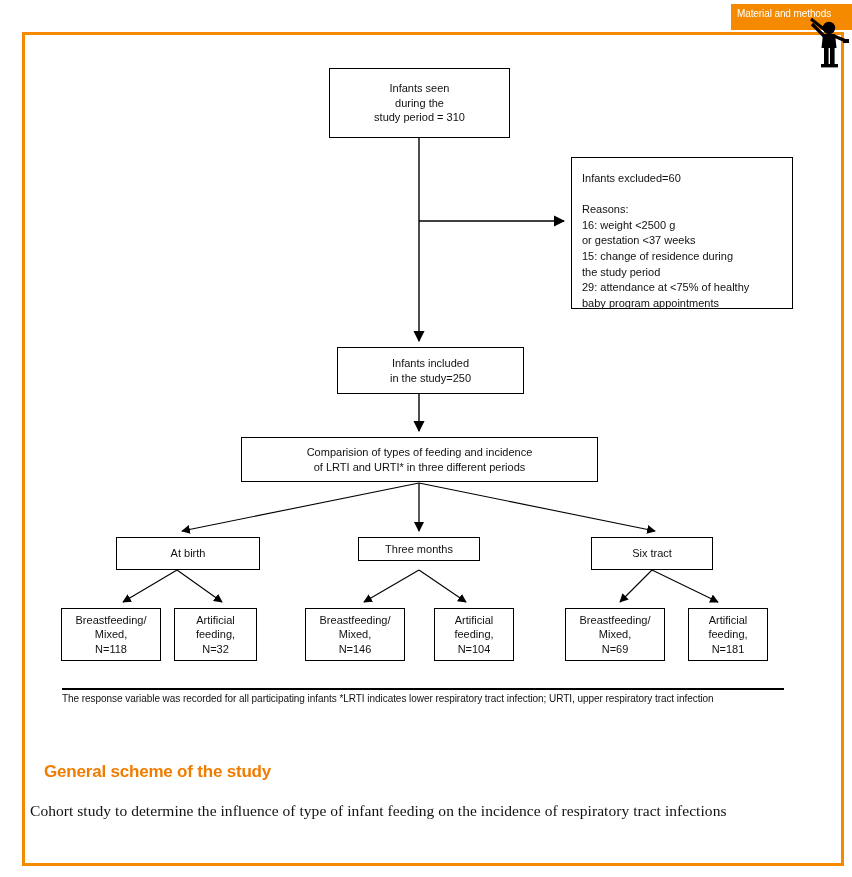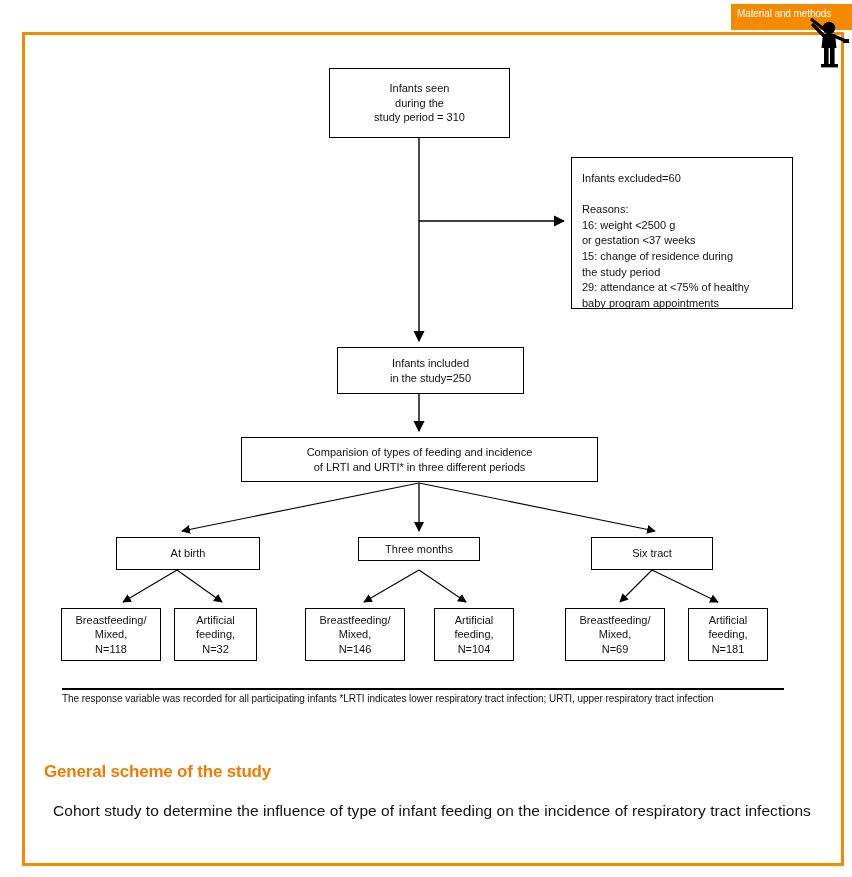--- a/index.html
+++ b/index.html
@@ -143,25 +143,24 @@
     font-weight: bold;
     color: #F07C00;
     letter-spacing: -0.2px;
     margin-left: 14px;
   }
   #caption-sub {
     position: absolute;
     left: 30px;
     top: 802px;
     width: 790px;
-    font-family: Liberation Sans, sans-serif;
+    font-family: Liberation Serif, serif;
     font-size: 15.5px;
     color: #121212;
     letter-spacing: 0.05px;
-    margin-left: 23px;
   }
 </style>
 </head>
 <body>
 
 <div id="header-tab"></div>
 <div id="header-tab-label">Material and methods</div>
 <svg id="header-figure" viewBox="0 0 46 60" xmlns="http://www.w3.org/2000/svg">
 
   <path d="M6 6 L20 17" stroke="#000" stroke-width="3" fill="none"></path>

